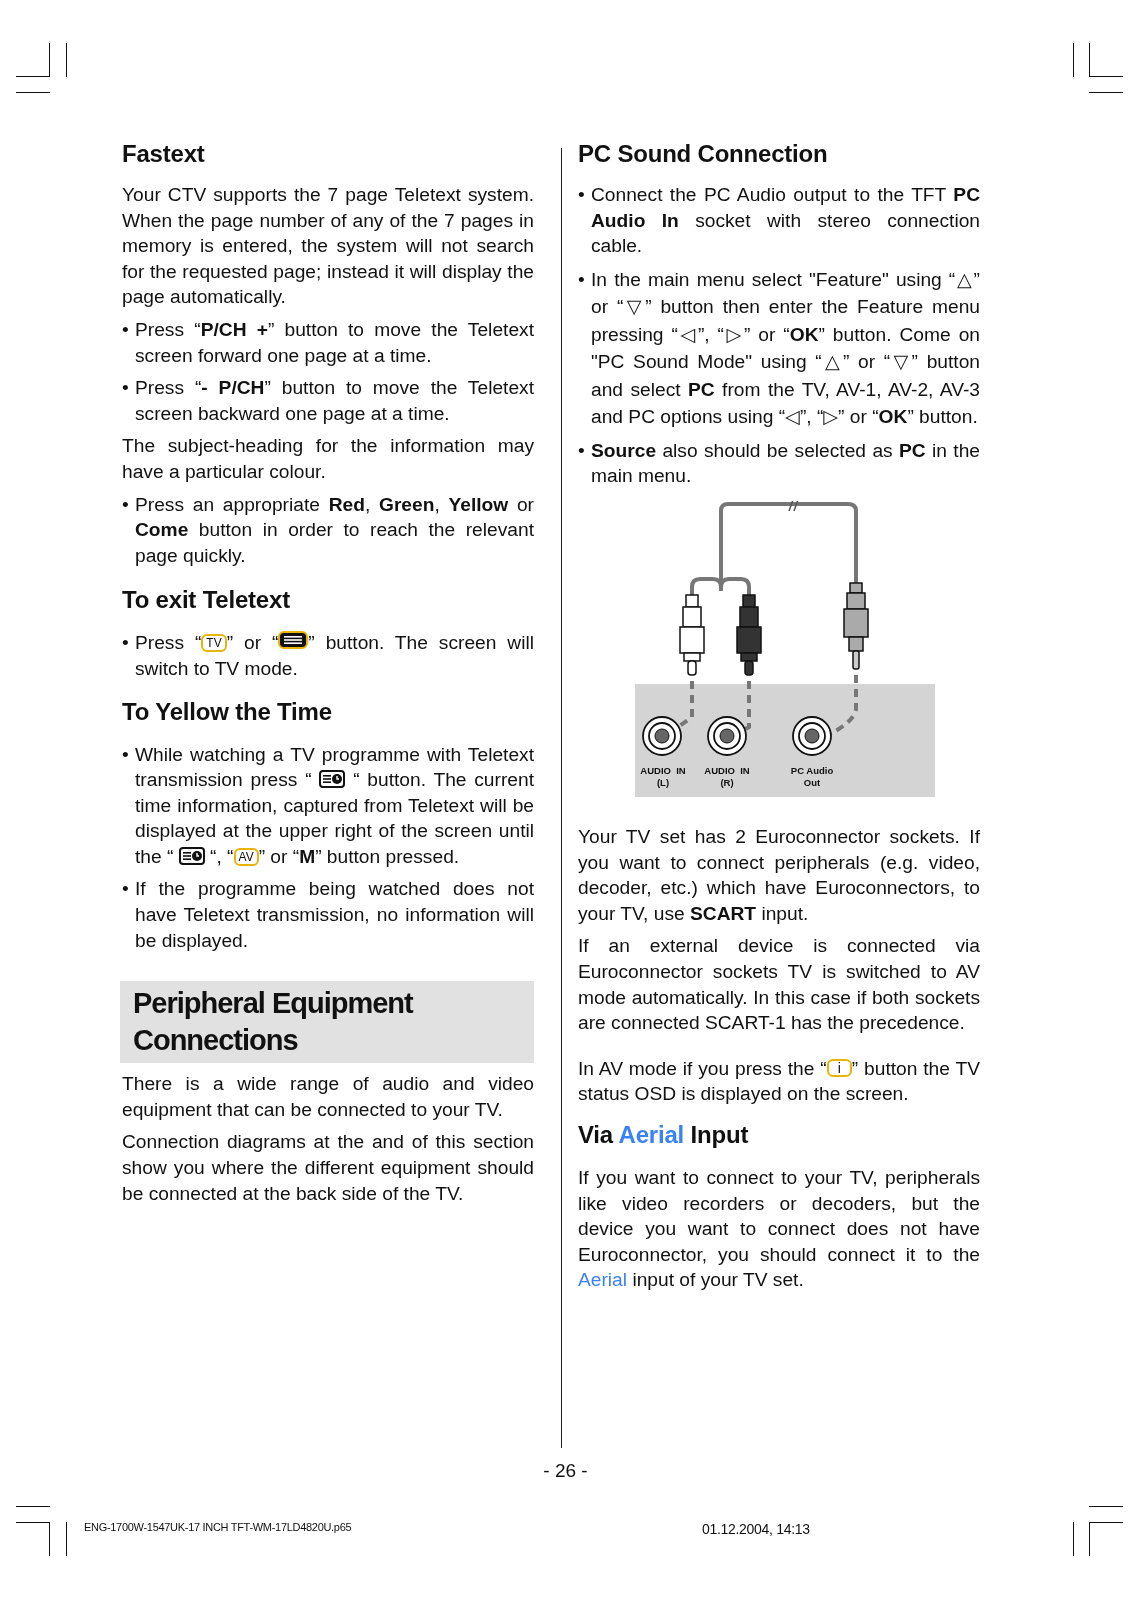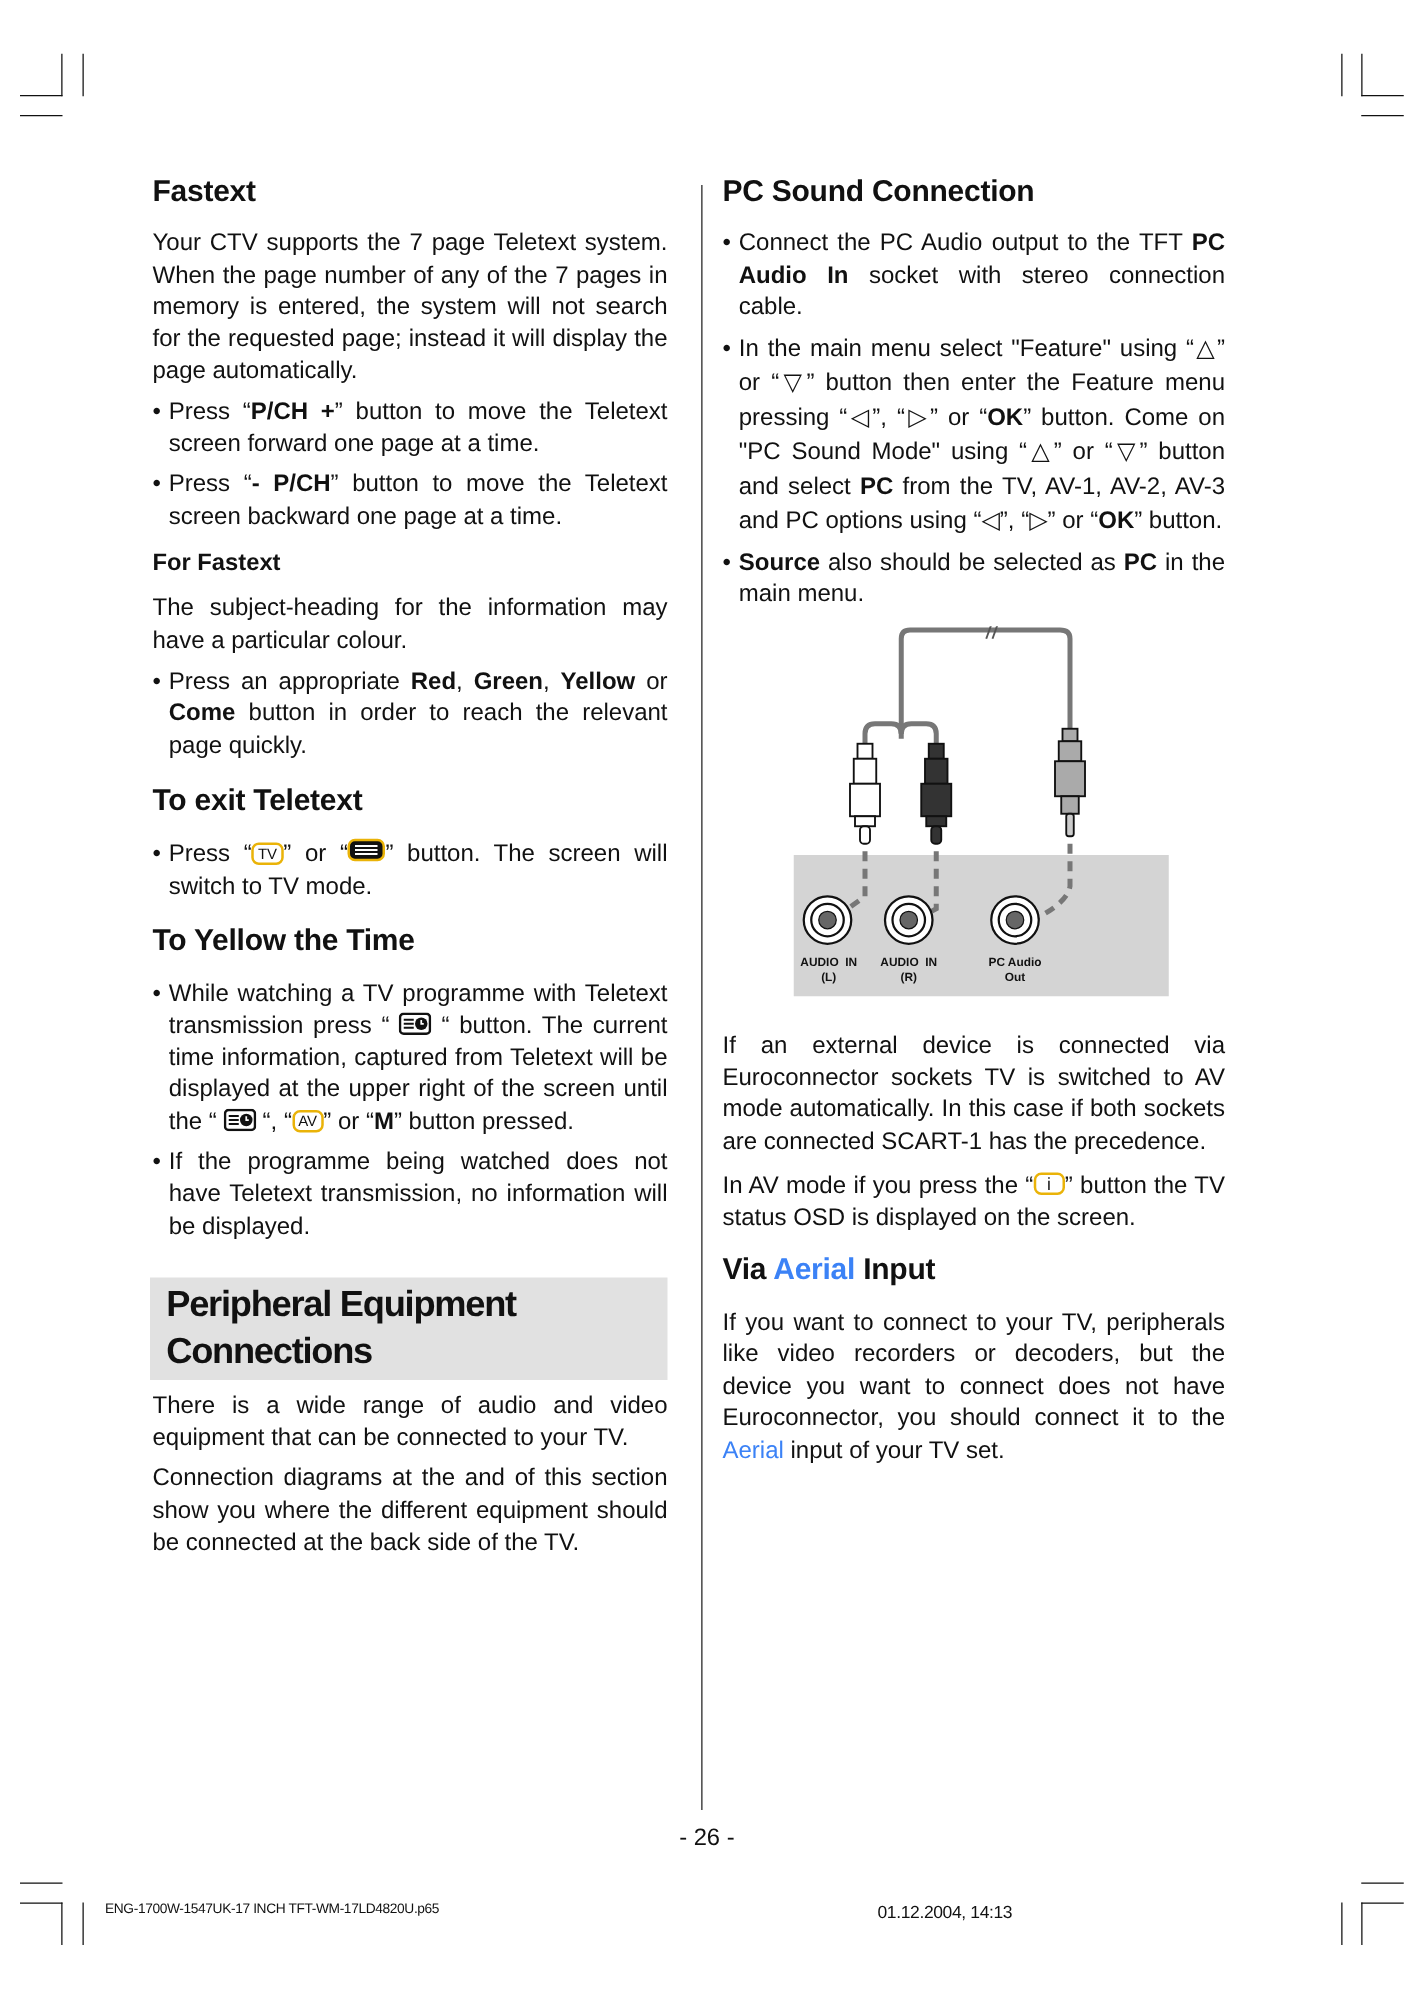--- a/index.html
+++ b/index.html
@@ -47,21 +47,20 @@
 <div class="mark" style="left:1089px;top:1522px;width:1px;height:34px;"></div>
 
 <div class="divider"></div>
 
 <div class="col" id="left">
   <h2>Fastext</h2>
   <p>Your CTV supports the 7 page Teletext system. When the page number of any of the 7 pages in memory is entered, the system will not search for the requested page; instead it will display the page automatically.</p>
   <p class="bullet"><span>Press “</span><b>P/CH +</b><span>” button to move the Teletext screen forward one page at a time.</span></p>
   <p class="bullet"><span>Press “</span><b>- P/CH</b><span>” button to move the Teletext screen backward one page at a time.</span></p>
 
-  <h3 style="margin-top:14px;">For Fastext</h3>
   <p>The subject-heading for the information may have a particular colour.</p>
   <p class="bullet"><span>Press an appropriate </span><b>Red</b><span>, </span><b>Green</b><span>, </span><b>Yellow</b><span> or </span><b>Come</b><span> button in order to reach the relevant page quickly.</span></p>
 
   <h2 style="margin-top:18px;margin-bottom:16px;">To exit Teletext</h2>
   <p class="bullet"><span>Press “</span><span class="btnglyph">TV</span><span>” or “</span><span class="btnglyph filled"><svg width="26" height="14" viewBox="0 0 26 14">
           <rect x="4" y="3" width="18" height="1.6" fill="#fff"></rect>
           <rect x="4" y="6.2" width="18" height="1.6" fill="#fff"></rect>
           <rect x="4" y="9.4" width="18" height="1.6" fill="#fff"></rect>
         </svg></span><span>” button. The screen will switch to TV mode.</span></p>
 
@@ -153,22 +152,23 @@
     <div style="position:absolute;left:124px;top:264px;width:50px;text-align:center;font-size:9.5px;font-weight:bold;line-height:12px;">
       <div style="white-space:pre;">AUDIO  IN</div>
       <div>(R)</div>
     </div>
     <div style="position:absolute;left:206px;top:264px;width:56px;text-align:center;font-size:9.5px;font-weight:bold;line-height:12px;">
       <div>PC Audio</div>
       <div>Out</div>
     </div>
   </div>
 
+  <p><span>Your TV set has 2 Euroconnector sockets.  If you want to connect peripherals (e.g. video, decoder, etc.) which have Euroconnectors, to your TV, use </span><b>SCART</b><span> input.</span></p>
   <p>If an external device is connected via Euroconnector sockets TV is switched to AV mode automatically. In this case if both sockets are connected SCART-1 has the precedence.</p>
-  <p style="margin-top:10px;"><span>In AV mode if you press the “</span><span class="btnglyph" style="padding:0 9px;font-size:14px;">i</span><span>” button the TV status OSD is displayed on the screen.</span></p>
+  <p style="margin-top:20px;"><span>In AV mode if you press the “</span><span class="btnglyph" style="padding:0 9px;font-size:14px;">i</span><span>” button the TV status OSD is displayed on the screen.</span></p>
 
   <h2 style="margin-top:14px;margin-bottom:16px;"><span>Via </span><span class="aerial">Aerial</span><span> Input</span></h2>
   <p><span>If you want to connect to your TV, peripherals like video recorders or decoders, but the device you want to connect does not have Euroconnector, you should connect it to the </span><span class="aerial">Aerial</span><span> input of your TV set.</span></p>
 </div>
 
 <div class="footer-num">- 26 -</div>
 <div class="footer-file">ENG-1700W-1547UK-17 INCH TFT-WM-17LD4820U.p65</div>
 <div class="footer-date">01.12.2004, 14:13</div>
 
 </body></html>

